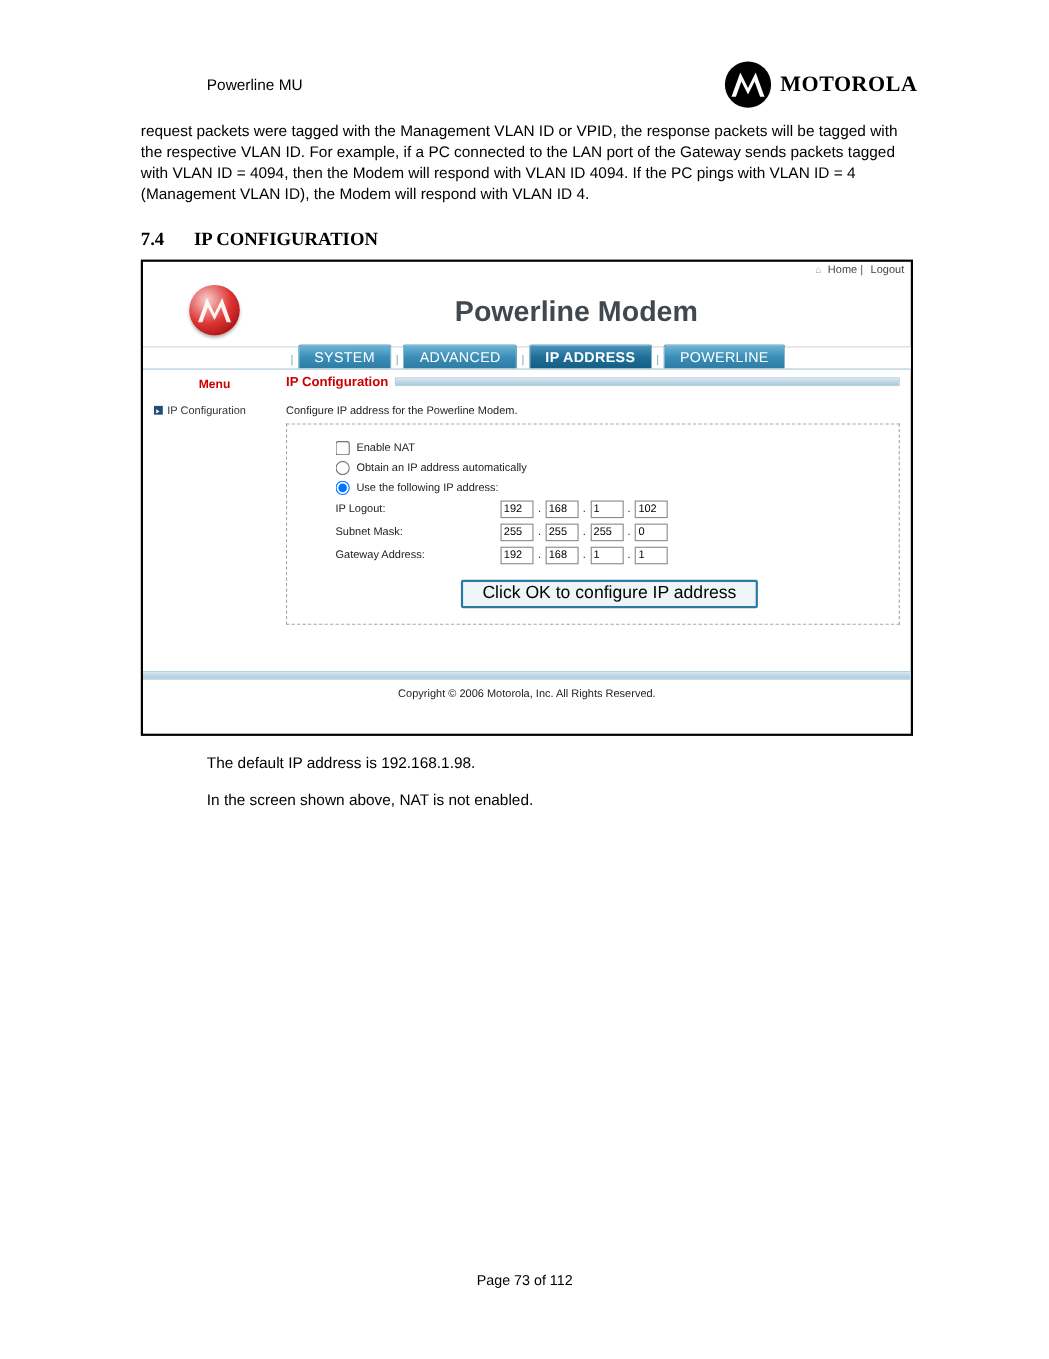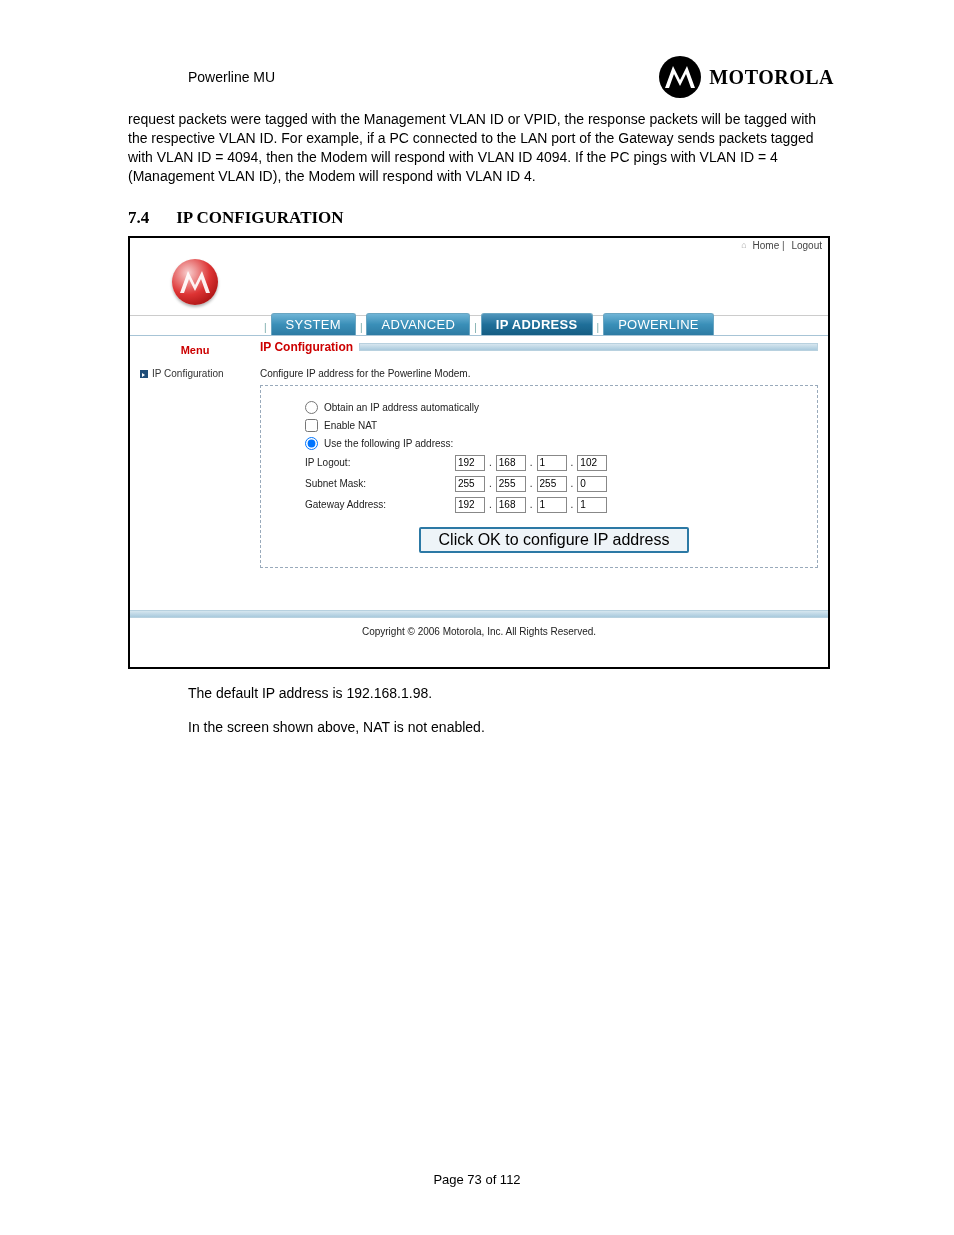--- a/index.html
+++ b/index.html
@@ -204,21 +204,21 @@
   .ss-copyright{
     text-align:center; font-size:10px; padding:8px 0 30px 0; color:#222;
     font-family:Verdana,Geneva,sans-serif;
   }
   .after-para{
     font-size:14px; line-height:1.45;
     margin-top:14px;
     padding-left:60px;
   }
   .page-num{
-    position:absolute; bottom:48px; left:0; width:100%;
+    position:absolute; bottom:64px; left:0; width:100%;
     text-align:center; font-size:13px;
   }
 </style>
 </head>
 <body>
 
 <div class="page">
 
   <div class="doc-head">
     <div class="doc-title">Powerline MU</div>
@@ -248,20 +248,23 @@
       <span class="logout-link">Logout</span>
     </div>
 
     <div class="ss-head">
       <div class="ss-logo-cell">
         <div class="ss-logo">
           <svg viewBox="0 0 46 46" width="46" height="46">
             <path d="M8 34 L16 12 L23 26 L30 12 L38 34 L34 34 L29 20 L23 32 L17 20 L12 34 Z" fill="#fff" opacity="0.92"></path>
           </svg>
         </div>
+      </div>
+      <div class="ss-title-cell">
+        <div class="ss-title">Powerline Modem</div>
       </div>
     </div>
 
     <div class="ss-tabs-row">
       <span class="tab-sep">|</span>
       <div class="tab">SYSTEM</div>
       <span class="tab-sep">|</span>
       <div class="tab">ADVANCED</div>
       <span class="tab-sep">|</span>
       <div class="tab active">IP ADDRESS</div>
@@ -279,26 +282,26 @@
 
       <div class="ss-main">
         <div class="panel-title-row">
           <div class="panel-title">IP Configuration</div>
           <div class="panel-title-bar"></div>
         </div>
         <div class="panel-desc">Configure IP address for the Powerline Modem.</div>
 
         <div class="panel-box">
           <div class="row">
+            <input type="checkbox" style="">
+            <span>Enable NAT</span>
+          </div>
+          <div class="row">
             <input type="radio" name="ipmode" style="">
             <span>Obtain an IP address automatically</span>
-          </div>
-          <div class="row">
-            <input type="checkbox" style="">
-            <span>Enable NAT</span>
           </div>
           <div class="row">
             <input type="radio" name="ipmode" checked="" style="">
             <span>Use the following IP address:</span>
           </div>
 
           <div class="row">
             <span class="lbl">IP Logout:</span>
             <input class="octet" value="192" style="">
               <span class="dot">.</span>

